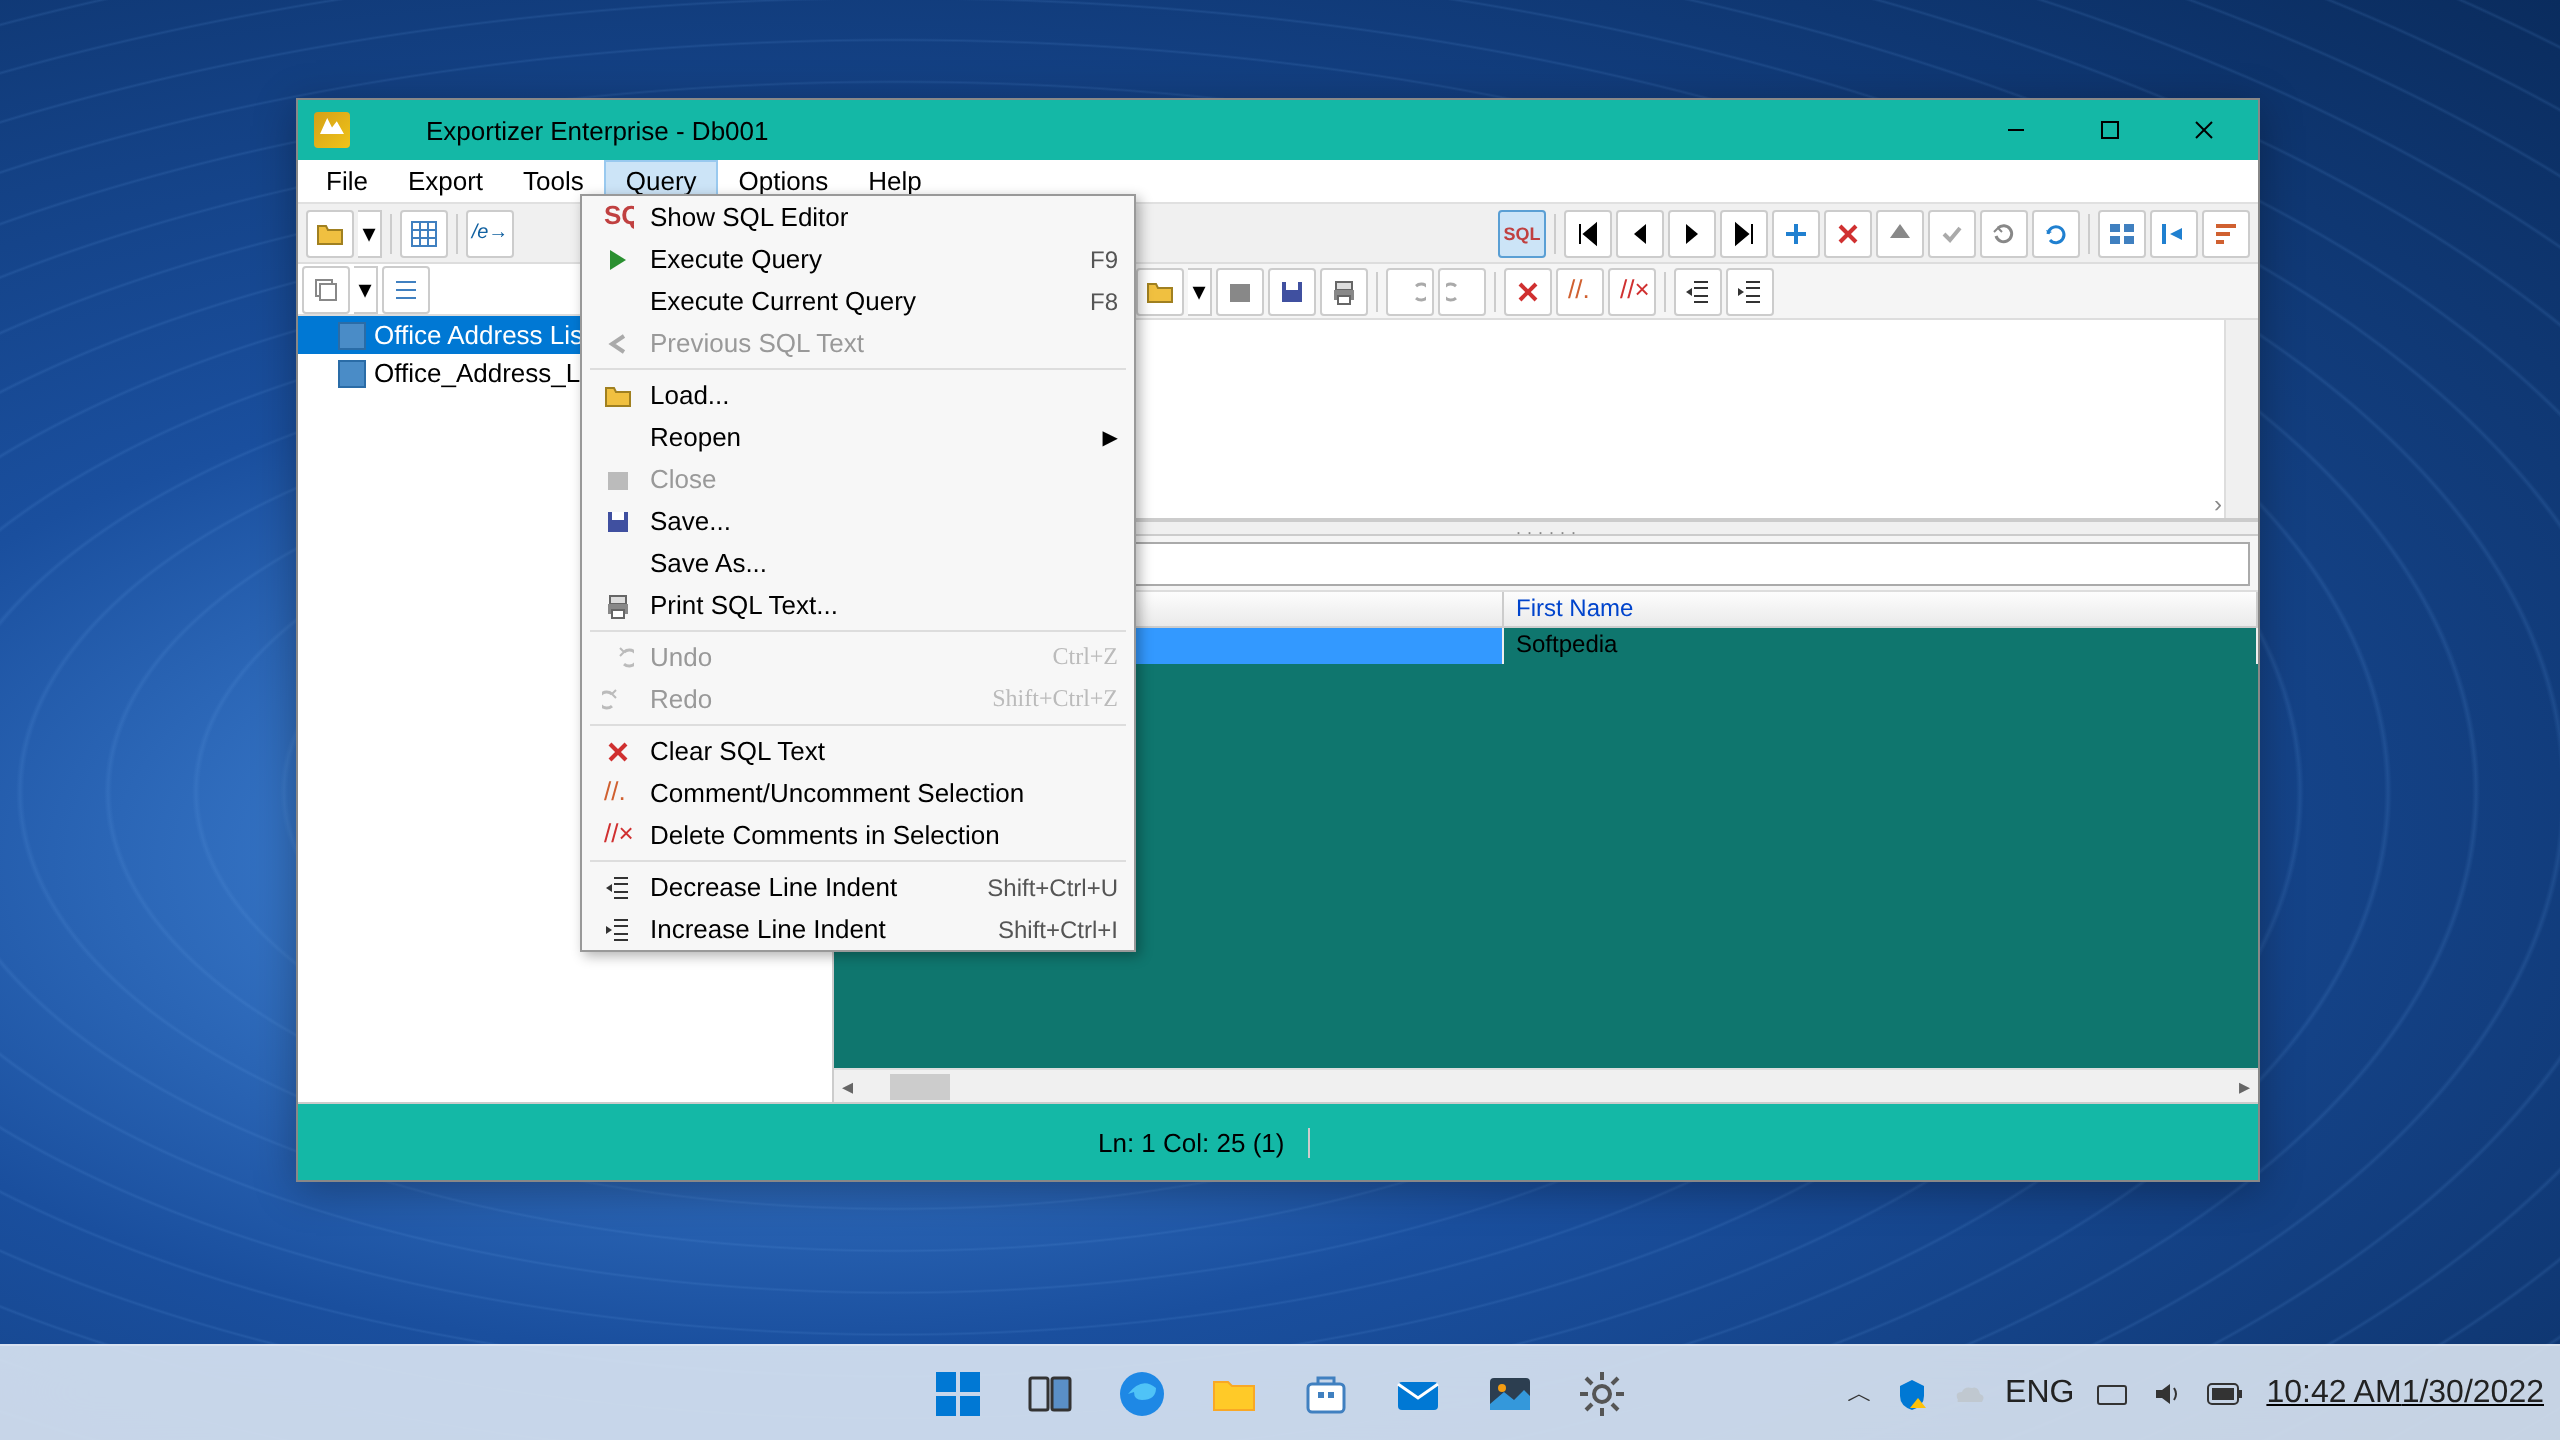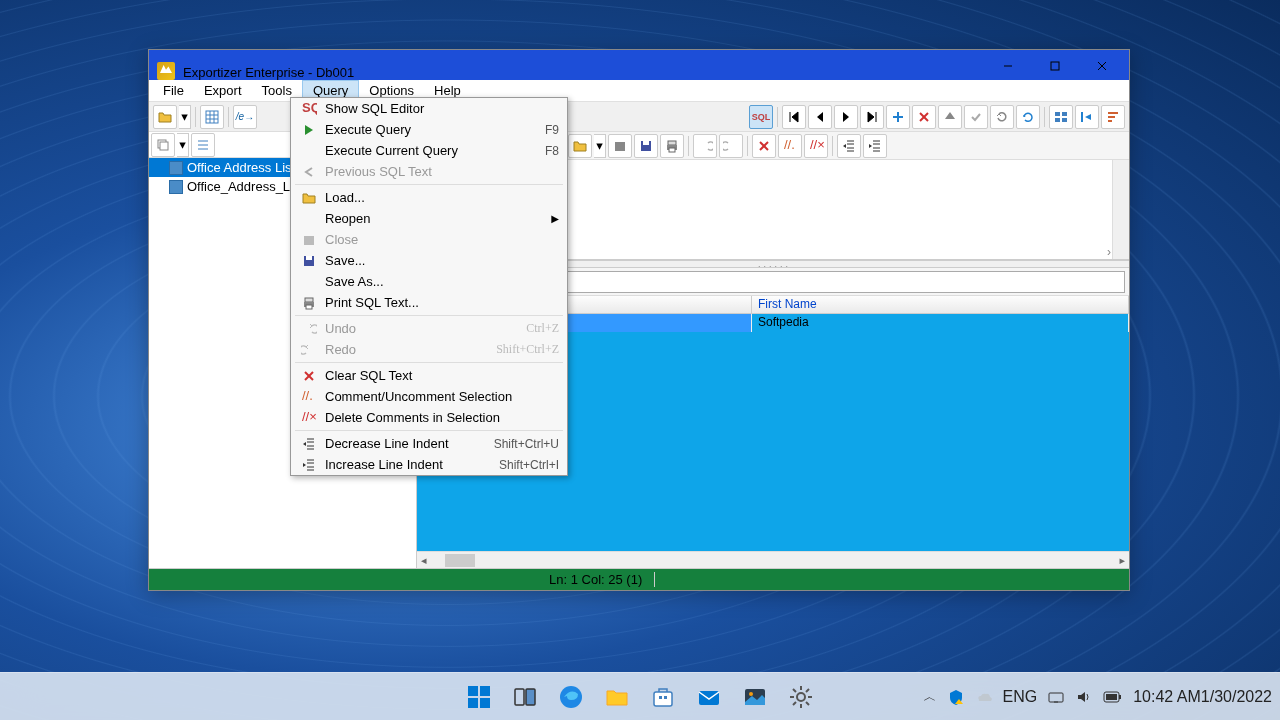--- a/index.html
+++ b/index.html
@@ -2,21 +2,21 @@
 <html><head>
 <meta charset="utf-8">
 <style>
 * { box-sizing: border-box; margin: 0; padding: 0; font-family: 'Segoe UI', Tahoma, sans-serif; font-size: 13px; }
 body { width: 1280px; height: 720px; background: linear-gradient(135deg, #1a4f9e 0%, #2563c7 25%, #3b82e0 50%, #1e4a94 75%, #0d3578 100%); position: relative; overflow: hidden; }
 .desktop-bg { position: absolute; inset: 0; background: radial-gradient(ellipse at 30% 60%, #4a90e2 0%, #1a4f9e 40%, #0a2c5e 100%); }
 .desktop-bg::before { content: ''; position: absolute; inset: 0; background: repeating-radial-gradient(ellipse at 35% 55%, transparent 0, transparent 40px, rgba(100,160,230,0.15) 42px, transparent 44px); }
 
 .window { position: absolute; left: 148px; top: 49px; width: 982px; height: 542px; background: #fff; border: 1px solid #888; box-shadow: 0 4px 20px rgba(0,0,0,0.3); display: flex; flex-direction: column; }
 
-.titlebar { height: 30px; display: flex; align-items: flex-end; padding: 0 4px 0 8px; background: #1d4ed8; }
+.titlebar { height: 30px; display: flex; align-items: center; padding: 0 4px 0 8px; background: #14b8a6; gap: 30px; }
 .titlebar-icon { width: 18px; height: 18px; margin-right: 8px; background: linear-gradient(135deg, #d4a017 0%, #f0c419 100%); border-radius: 2px; position: relative; }
 .titlebar-icon::after { content: ''; position: absolute; top: 3px; left: 3px; width: 12px; height: 8px; background: #fff; clip-path: polygon(0 100%, 30% 0, 50% 60%, 70% 20%, 100% 100%); }
 .titlebar-text { flex: 1; color: #000; }
 .titlebar-btns { display: flex; gap: 1px; }
 .titlebar-btn { width: 46px; height: 28px; display: flex; align-items: center; justify-content: center; background: transparent; border: none; cursor: pointer; }
 .titlebar-btn svg { width: 12px; height: 12px; }
 
 .menubar { height: 22px; display: flex; align-items: stretch; padding: 0 4px; background: #fff; border-bottom: 1px solid #e0e0e0; }
 .menu-item { padding: 0 10px; display: flex; align-items: center; cursor: pointer; }
 .menu-item.active { background: #cce4f7; border: 1px solid #99c9ef; }
@@ -38,30 +38,30 @@
 .tree-icon { width: 14px; height: 14px; background: #4a8cc7; border: 1px solid #2a6ca7; }
 
 .right-panel { flex: 1; display: flex; flex-direction: column; position: relative; }
 .editor-area { height: 100px; background: #fff; border-bottom: 1px solid #ccc; position: relative; }
 .editor-scroll-down { position: absolute; right: 0; top: 0; width: 17px; height: 100%; background: #f0f0f0; border-left: 1px solid #ddd; }
 .splitter { height: 8px; background: #f0f0f0; border-top: 1px solid #ccc; border-bottom: 1px solid #ccc; text-align: center; font-size: 9px; color: #888; }
 .filter-row { height: 28px; display: flex; align-items: center; padding: 2px 4px; gap: 4px; background: #f5f5f5; border-bottom: 1px solid #ddd; }
 .filter-select { height: 22px; width: 40px; border: 1px solid #aaa; background: #fff; }
 .filter-input { flex: 1; height: 22px; border: 1px solid #aaa; background: #fff; padding: 0 4px; }
 
-.grid-area { flex: 1; background: #0ea5e9; position: relative; }
+.grid-area { flex: 1; background: #0f766e; position: relative; }
 .grid-header { height: 18px; background: linear-gradient(#fdfdfd, #eaeaea); border-bottom: 1px solid #ccc; display: flex; }
 .grid-header-cell { border-right: 1px solid #ccc; padding: 1px 6px; color: #0044cc; font-size: 12px; }
 .grid-row { height: 18px; display: flex; }
 .grid-row.selected .grid-cell:first-child { background: #3399ff; }
 .grid-cell { border-right: 1px solid #eee; padding: 1px 6px; font-size: 12px; }
 .grid-scroll { position: absolute; bottom: 0; left: 0; right: 0; height: 17px; background: #f0f0f0; border-top: 1px solid #ddd; display: flex; align-items: center; }
 .grid-scroll-thumb { width: 30px; height: 13px; background: #ccc; margin-left: 18px; }
 
-.statusbar { height: 22px; background: #15803d; border-top: 1px solid #ccc; display: flex; align-items: center; padding: 0 8px; }
+.statusbar { height: 39px; background: #14b8a6; border-top: 1px solid #ccc; display: flex; align-items: center; padding: 0 8px; }
 .status-cell { padding: 0 12px; border-right: 1px solid #ccc; }
 
 
 .dropdown-menu { position: absolute; left: 290px; top: 97px; width: 278px; background: #f7f7f7; border: 1px solid #999; box-shadow: 2px 2px 6px rgba(0,0,0,0.3); z-index: 100; }
 .dropdown-item { height: 21px; display: flex; align-items: center; padding: 0 8px; cursor: pointer; }
 .dropdown-item.disabled { color: #999; }
 .dropdown-icon { width: 20px; height: 16px; margin-right: 6px; display: flex; align-items: center; justify-content: center; }
 .dropdown-label { flex: 1; }
 .dropdown-shortcut { color: #555; font-size: 12px; }
 .dropdown-item.disabled .dropdown-shortcut { color: #bbb; font-family: Liberation Serif, serif; }
@@ -69,21 +69,21 @@
 .dropdown-arrow { font-size: 10px; }
 
 
 .taskbar { position: absolute; bottom: 0; left: 0; right: 0; height: 48px; background: rgba(230, 238, 248, 0.85); backdrop-filter: blur(20px); border-top: 1px solid rgba(255,255,255,0.3); display: flex; align-items: center; }
 .taskbar-center { position: absolute; left: 50%; transform: translateX(-50%); display: flex; gap: 6px; align-items: center; }
 .taskbar-icon { width: 40px; height: 40px; display: flex; align-items: center; justify-content: center; border-radius: 4px; cursor: pointer; }
 .taskbar-icon svg, .taskbar-icon .ti { width: 26px; height: 26px; }
 .taskbar-right { position: absolute; right: 8px; display: flex; align-items: center; gap: 10px; }
 .taskbar-right > * { display: flex; align-items: center; }
 .tray-text { color: #222; font-size: 16px; }
-.tray-time { text-align: right; line-height: 1.2; }
+.tray-time { text-align: right; line-height: 1.2; text-decoration: underline; }
 </style>
 </head>
 <body>
 
 <div class="desktop-bg"></div>
 
 <div class="window">
   <div class="titlebar">
     <div class="titlebar-icon"></div>
     <div class="titlebar-text">Exportizer Enterprise - Db001</div>

